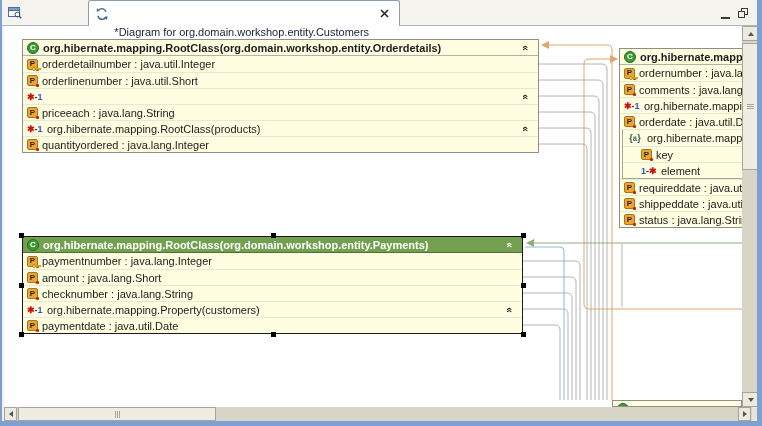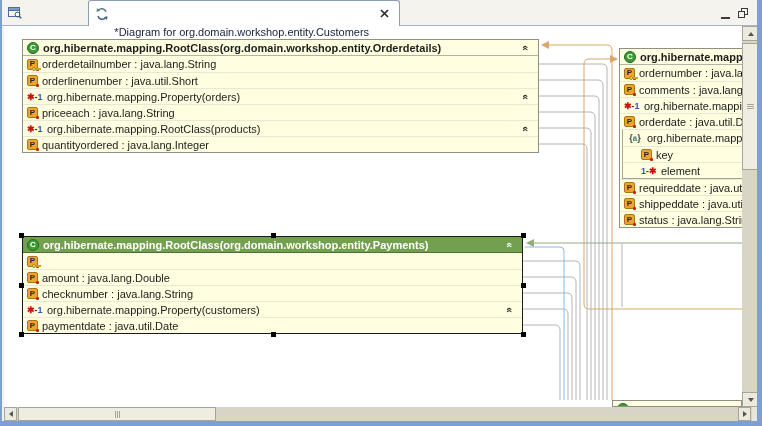--- a/index.html
+++ b/index.html
@@ -155,33 +155,32 @@
 
     <div id="boxes">
         <div class="class-box" style="left: 18px; top: 13px; width: 517px;">
           <div class="cheader">
             <span class="icon class-icon">C</span>
             <span class="ttl">org.hibernate.mapping.RootClass(org.domain.workshop.entity.Orderdetails)</span>
             <span class="chev">«</span>
           </div>
           <div class="crow">
             <span class="icon p-icon">P<span class="red-dot"></span><span class="key-mark"></span></span>
-            <span class="lab">orderdetailnumber : java.lang.String</span>
+            <span class="lab">orderdetailnumber : java.util.Integer</span>
           </div>
           <div class="crow">
             <span class="icon p-icon">P<span class="red-dot"></span></span>
             <span class="lab">orderlinenumber : java.util.Short</span>
           </div>
           <div class="crow">
             <span class="icon rel-icon">
               <span class="r">✱</span>
               <span class="d">-</span>
               <span class="b">1</span>
             </span>
-            <span class="lab">org.hibernate.mapping.Property(orders)</span>
             <span class="chev">«</span>
           </div>
           <div class="crow">
             <span class="icon p-icon">P<span class="red-dot"></span></span>
             <span class="lab">priceeach : java.lang.String</span>
           </div>
           <div class="crow">
             <span class="icon rel-icon">
               <span class="r">✱</span>
               <span class="d">-</span>
@@ -196,24 +195,25 @@
           </div>
         </div>
         <div class="class-box selected" style="left: 18px; top: 210px; width: 501px;">
           <div class="cheader">
             <span class="icon class-icon">C</span>
             <span class="ttl">org.hibernate.mapping.RootClass(org.domain.workshop.entity.Payments)</span>
             <span class="chev">«</span>
           </div>
           <div class="crow">
             <span class="icon p-icon">P<span class="red-dot"></span><span class="key-mark"></span></span>
-          </div>
-          <div class="crow">
-            <span class="icon p-icon">P<span class="red-dot"></span></span>
-            <span class="lab">amount : java.lang.Double</span>
+            <span class="lab">paymentnumber : java.lang.Integer</span>
+          </div>
+          <div class="crow">
+            <span class="icon p-icon">P<span class="red-dot"></span></span>
+            <span class="lab">amount : java.lang.Short</span>
           </div>
           <div class="crow">
             <span class="icon p-icon">P<span class="red-dot"></span></span>
             <span class="lab">checknumber : java.lang.String</span>
           </div>
           <div class="crow">
             <span class="icon rel-icon">
               <span class="r">✱</span>
               <span class="d">-</span>
               <span class="b">1</span>

